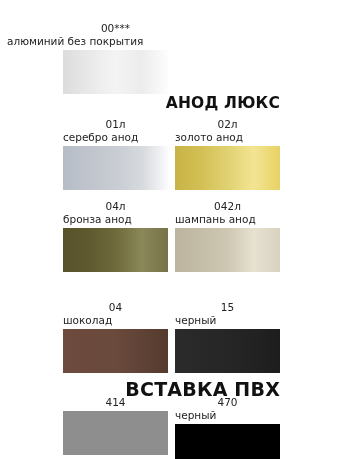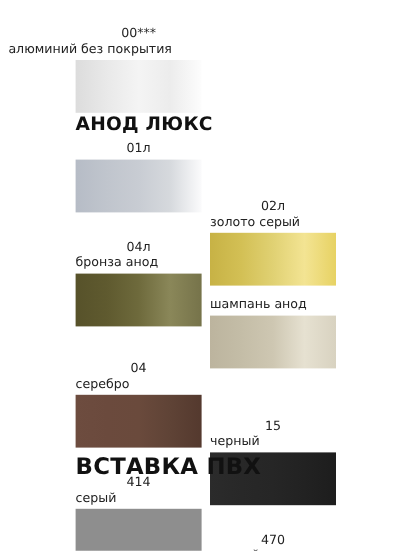--- a/index.html
+++ b/index.html
@@ -21,21 +21,21 @@
     top: 16px;
     width: 341px;
     height: 459px;
   }
 
   
   .section-title {
     position: absolute;
     left: 63px;
     width: 217px;
-    text-align: left;
+    text-align: right;
     font-weight: bold;
     color: #111111;
     white-space: nowrap;
     letter-spacing: 0.2px;
   }
   .section-title.t-anod  { top: 78px;  font-size: 15.5px; }
   .section-title.t-poly  { top: 261px; font-size: 15.5px; }
   .section-title.t-pvh   { top: 362px; font-size: 19px; }
 
   
@@ -58,21 +58,21 @@
     white-space: nowrap;
   }
   .cell .swatch {
     width: 105px;
     height: 44px;
     margin-top: 2px;
   }
 
   
   .col-left  { left: 63px; }
-  .col-right { left: 175px; margin-top: 48px; }
+  .col-right { left: 175px; }
 
   
   .row-0 { top: 6px; }
   .row-1 { top: 102px; }
   .row-2 { top: 184px; }
   .row-3 { top: 285px; }
   .row-4 { top: 380px; }
 
   
   .cell.wide-label .code,
@@ -89,55 +89,56 @@
   <div class="cell col-left row-0 wide-label">
     <div class="code">00***</div>
     <div class="name">алюминий без покрытия</div>
     <div class="swatch" style="background: linear-gradient(to right, rgb(220, 220, 220) 0%, rgb(233, 233, 233) 25%, rgb(244, 244, 244) 50%, rgb(236, 236, 236) 75%, rgb(253, 253, 253) 100%);"></div>
   </div>
 
   <div class="section-title t-anod">АНОД ЛЮКС</div>
 
   <div class="cell col-left row-1">
     <div class="code">01л</div>
+    <div class="name">серебро анод</div>
     <div class="swatch" style="background: linear-gradient(to right, rgb(182, 188, 198) 0%, rgb(192, 197, 205) 25%, rgb(200, 204, 211) 50%, rgb(214, 217, 221) 75%, rgb(251, 251, 252) 100%);"></div>
   </div>
   <div class="cell col-right row-1">
     <div class="code">02л</div>
-    <div class="name">золото серый</div>
+    <div class="name">золото анод</div>
     <div class="swatch" style="background: linear-gradient(to right, rgb(199, 178, 69) 0%, rgb(211, 192, 85) 25%, rgb(224, 209, 115) 50%, rgb(243, 228, 147) 75%, rgb(231, 210, 99) 100%);"></div>
   </div>
 
   <div class="cell col-left row-2">
     <div class="code">04л</div>
     <div class="name">бронза анод</div>
     <div class="swatch" style="background: linear-gradient(to right, rgb(87, 82, 42) 0%, rgb(95, 90, 47) 25%, rgb(110, 106, 60) 50%, rgb(138, 135, 89) 75%, rgb(118, 115, 74) 100%);"></div>
   </div>
   <div class="cell col-right row-2">
+    <div class="code">042л</div>
     <div class="name">шампань анод</div>
     <div class="swatch" style="background: linear-gradient(to right, rgb(188, 180, 158) 0%, rgb(196, 189, 167) 25%, rgb(206, 199, 178) 50%, rgb(230, 225, 209) 75%, rgb(216, 210, 192) 100%);"></div>
   </div>
 
 
   <div class="cell col-left row-3">
     <div class="code">04</div>
-    <div class="name">серебро</div>
+    <div class="name">шоколад</div>
     <div class="swatch" style="background: linear-gradient(to right, rgb(109, 76, 63) 0%, rgb(107, 74, 61) 25%, rgb(106, 74, 60) 50%, rgb(95, 67, 54) 75%, rgb(84, 57, 46) 100%);"></div>
   </div>
   <div class="cell col-right row-3">
     <div class="code">15</div>
     <div class="name">черный</div>
     <div class="swatch" style="background: linear-gradient(to right, rgb(43, 43, 43) 0%, rgb(40, 40, 40) 25%, rgb(38, 38, 38) 50%, rgb(34, 34, 34) 75%, rgb(29, 29, 29) 100%);"></div>
   </div>
 
   <div class="section-title t-pvh">ВСТАВКА ПВХ</div>
 
   <div class="cell col-left row-4">
     <div class="code">414</div>
-    <div class="name">серый</div>
     <div class="swatch" style="background: linear-gradient(to right, rgb(142, 142, 142) 0%, rgb(142, 142, 142) 25%, rgb(142, 142, 142) 50%, rgb(142, 142, 142) 75%, rgb(142, 142, 142) 100%);"></div>
   </div>
   <div class="cell col-right row-4">
     <div class="code">470</div>
     <div class="name">черный</div>
     <div class="swatch" style="background: linear-gradient(to right, rgb(0, 0, 0) 0%, rgb(0, 0, 0) 25%, rgb(0, 0, 0) 50%, rgb(0, 0, 0) 75%, rgb(0, 0, 0) 100%);"></div>
   </div>
 
 </div>
 

